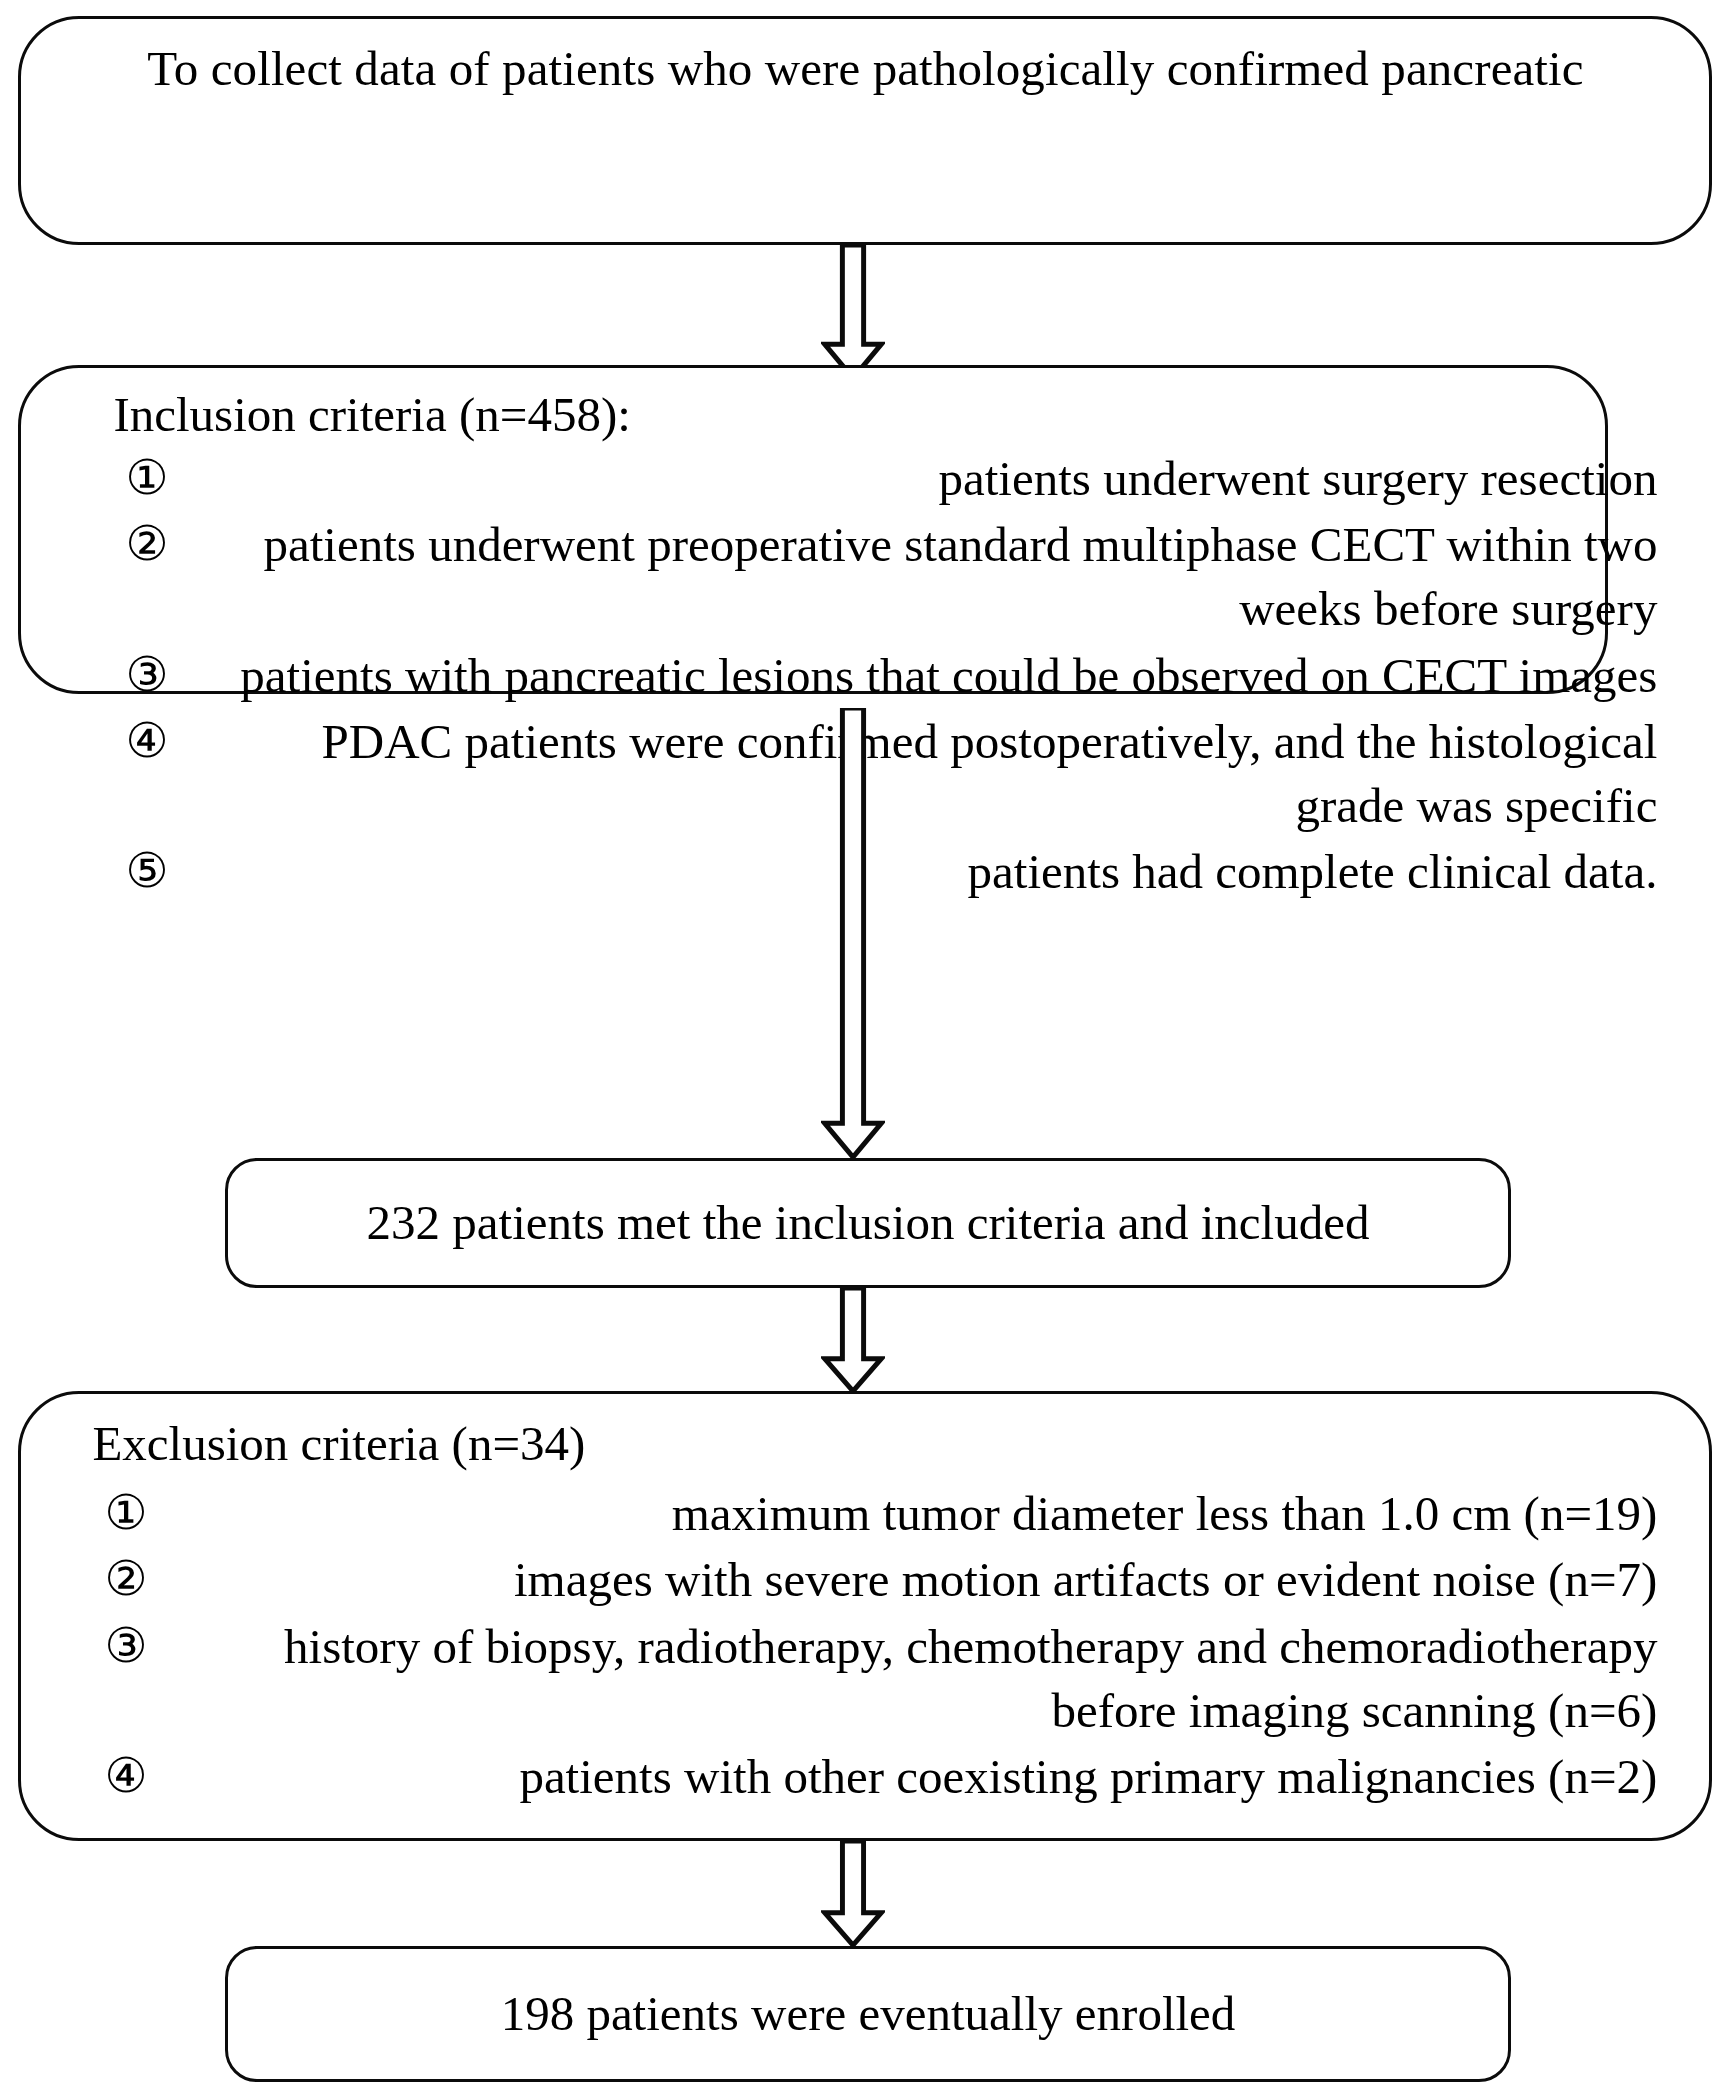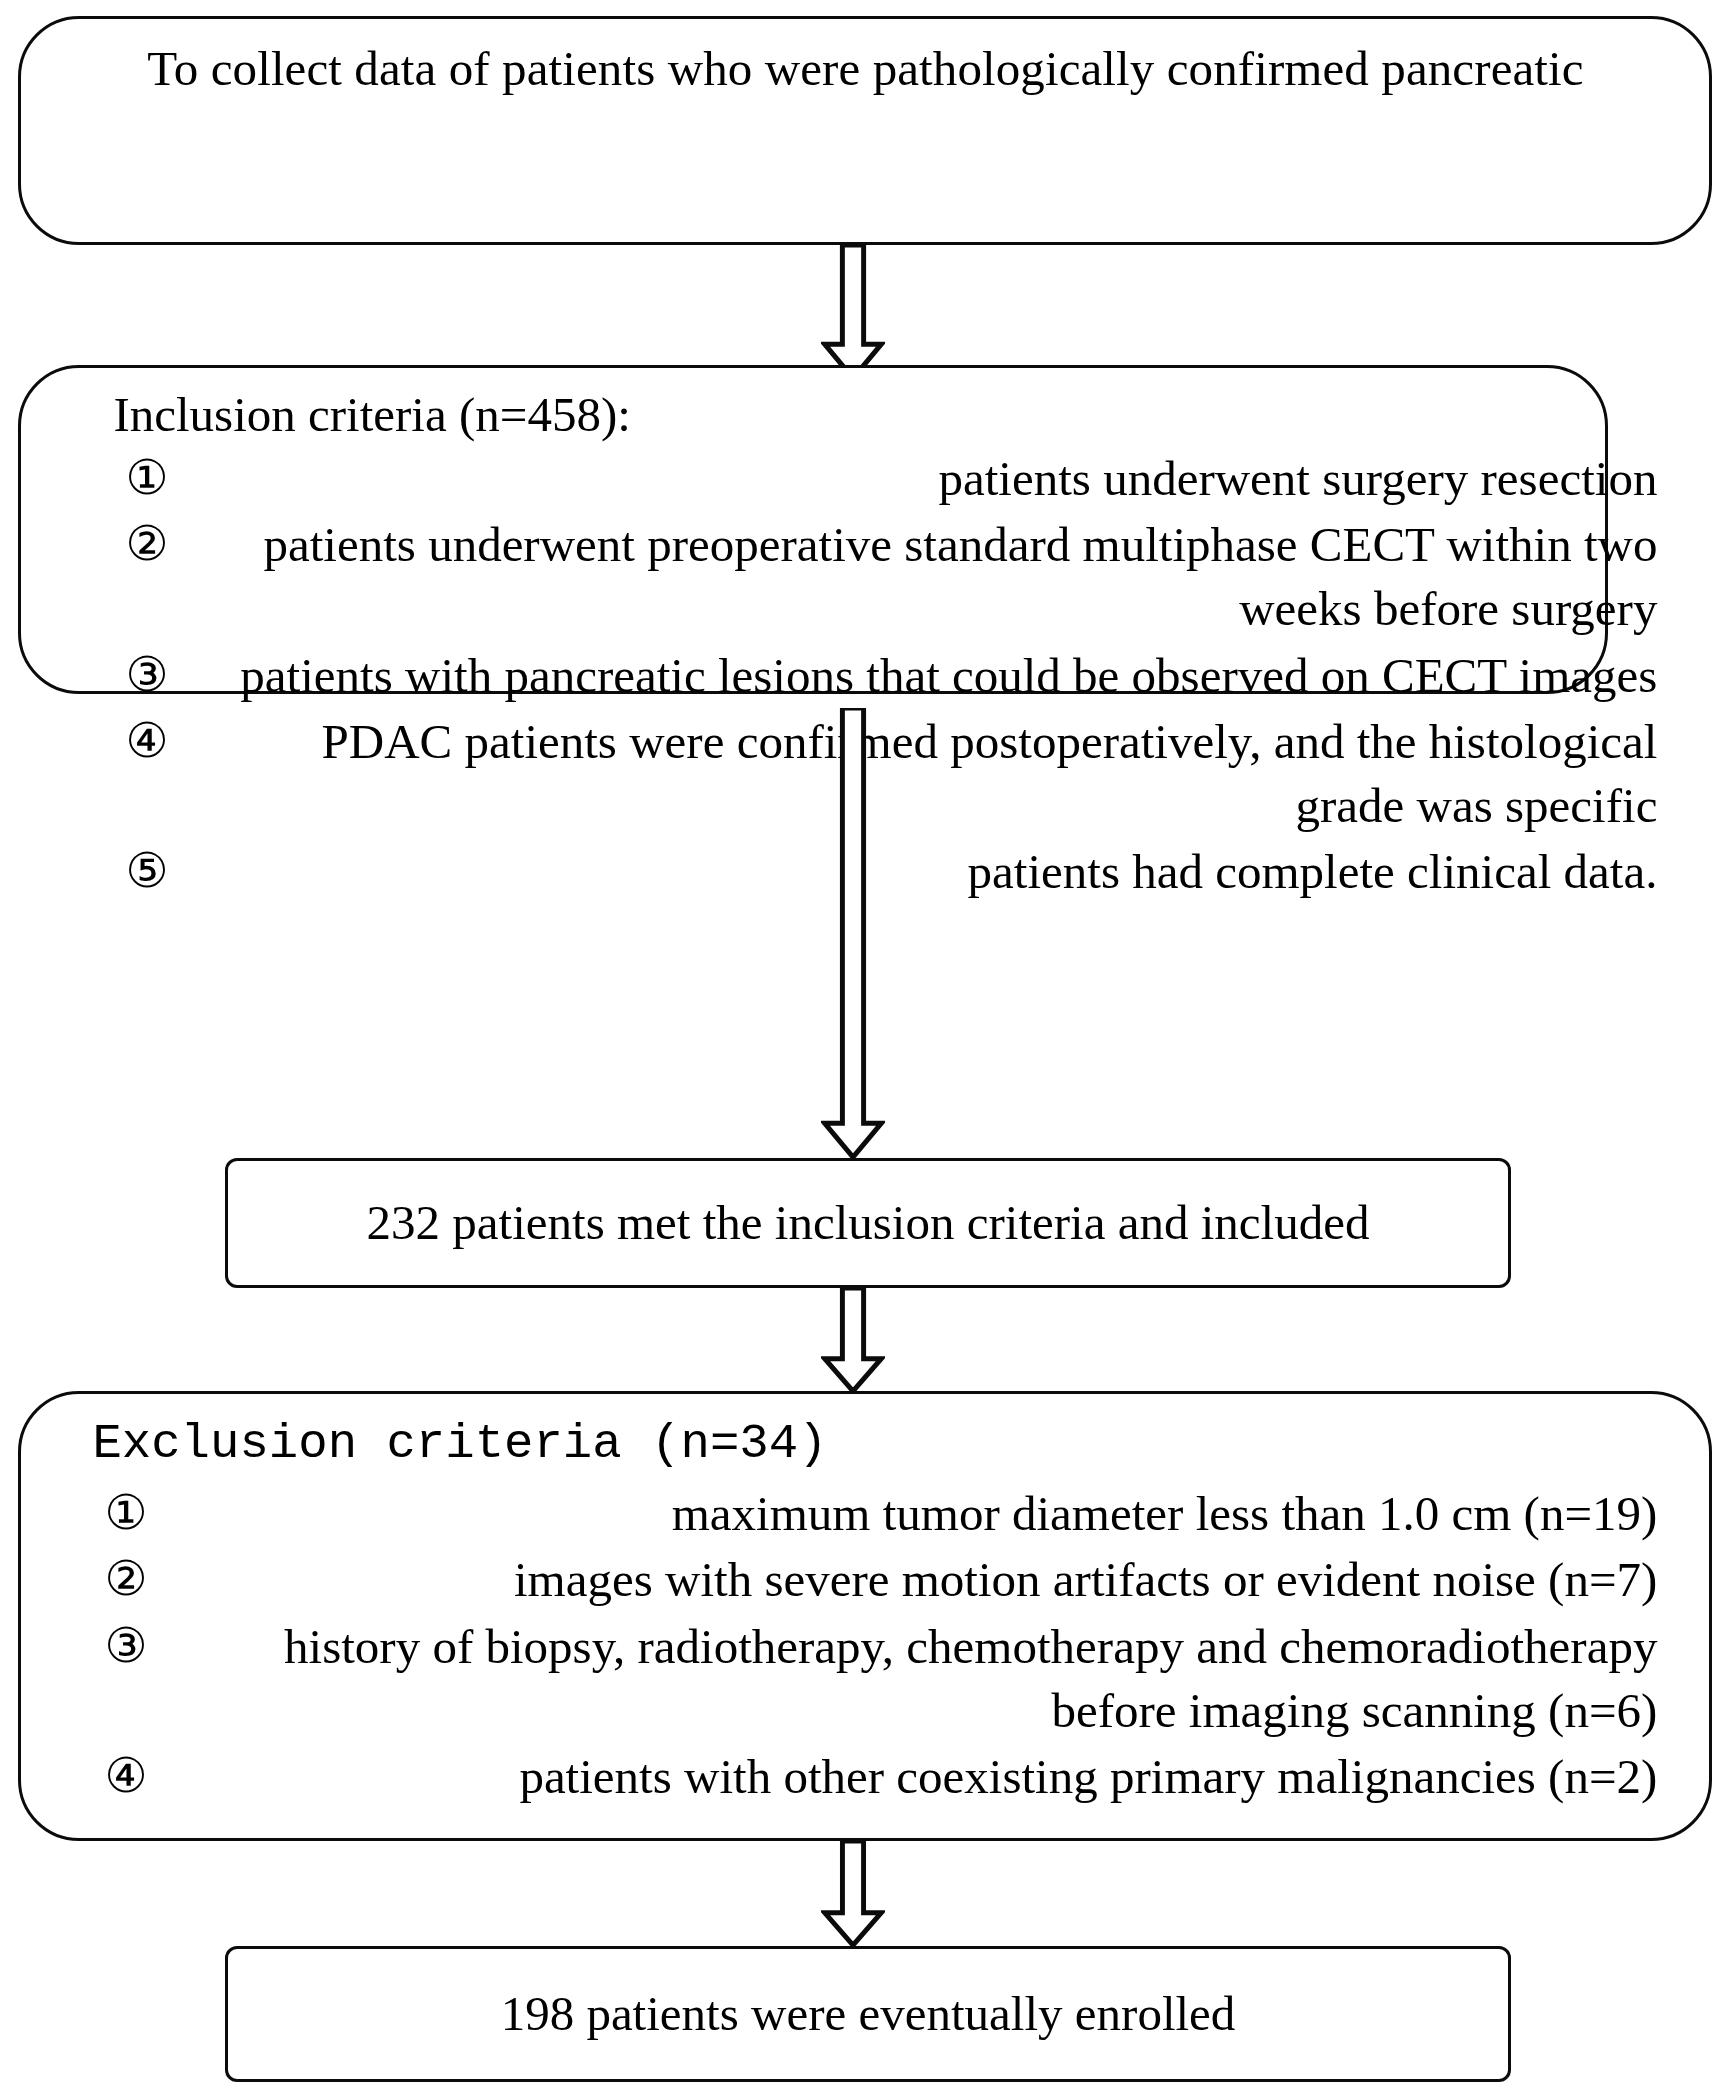--- a/index.html
+++ b/index.html
@@ -20,21 +20,21 @@
   }
 
   
   .node {
     position: absolute;
     box-sizing: border-box;
     border: 3.5px solid #0b0b0b;
     background: #ffffff;
   }
   .node.r-big   { border-radius: 61px; }
-  .node.r-small { border-radius: 12px; }
+  .node.r-small { border-radius: 32px; }
 
   
   .centered-text {
     position: absolute;
     left: 0; right: 0;
     text-align: center;
     font-size: 49px;
     line-height: 1.30;
     letter-spacing: 0.1px;
   }
@@ -140,21 +140,21 @@
     <div class="one-liner">232 patients met the inclusion criteria and included</div>
   </div>
 
   <div class="arrow" style="left:821px; top:1288px;">
     <svg width="64" height="106" viewBox="0 0 90 150" aria-hidden="true">
       <polygon points="30,0 60,0 60,100 85,100 45,146 5,100 30,100" fill="#ffffff" stroke="#0b0b0b" stroke-width="7" stroke-linejoin="miter"></polygon>
     </svg>
   </div>
 
   <div class="node r-big" style="left:18.4px; top:1391px; width:1694px; height:450px;">
-    <div class="crit-head" style="left:71px; top:21px;font-family:Liberation Mono, monospace;">Exclusion criteria (n=34)</div>
+    <div class="crit-head" style="left:71px; top:21px;">Exclusion criteria (n=34)</div>
     <ul class="crit-list" style="left:83px; top:88px; width:1553px;">
       <li class="crit-item">
         <span class="crit-marker">①</span>
         <span class="crit-text">maximum tumor diameter less than 1.0 cm (n=19)</span>
       </li>
       <li class="crit-item">
         <span class="crit-marker">②</span>
         <span class="crit-text">images with severe motion artifacts or evident noise (n=7)</span>
       </li>
       <li class="crit-item">

